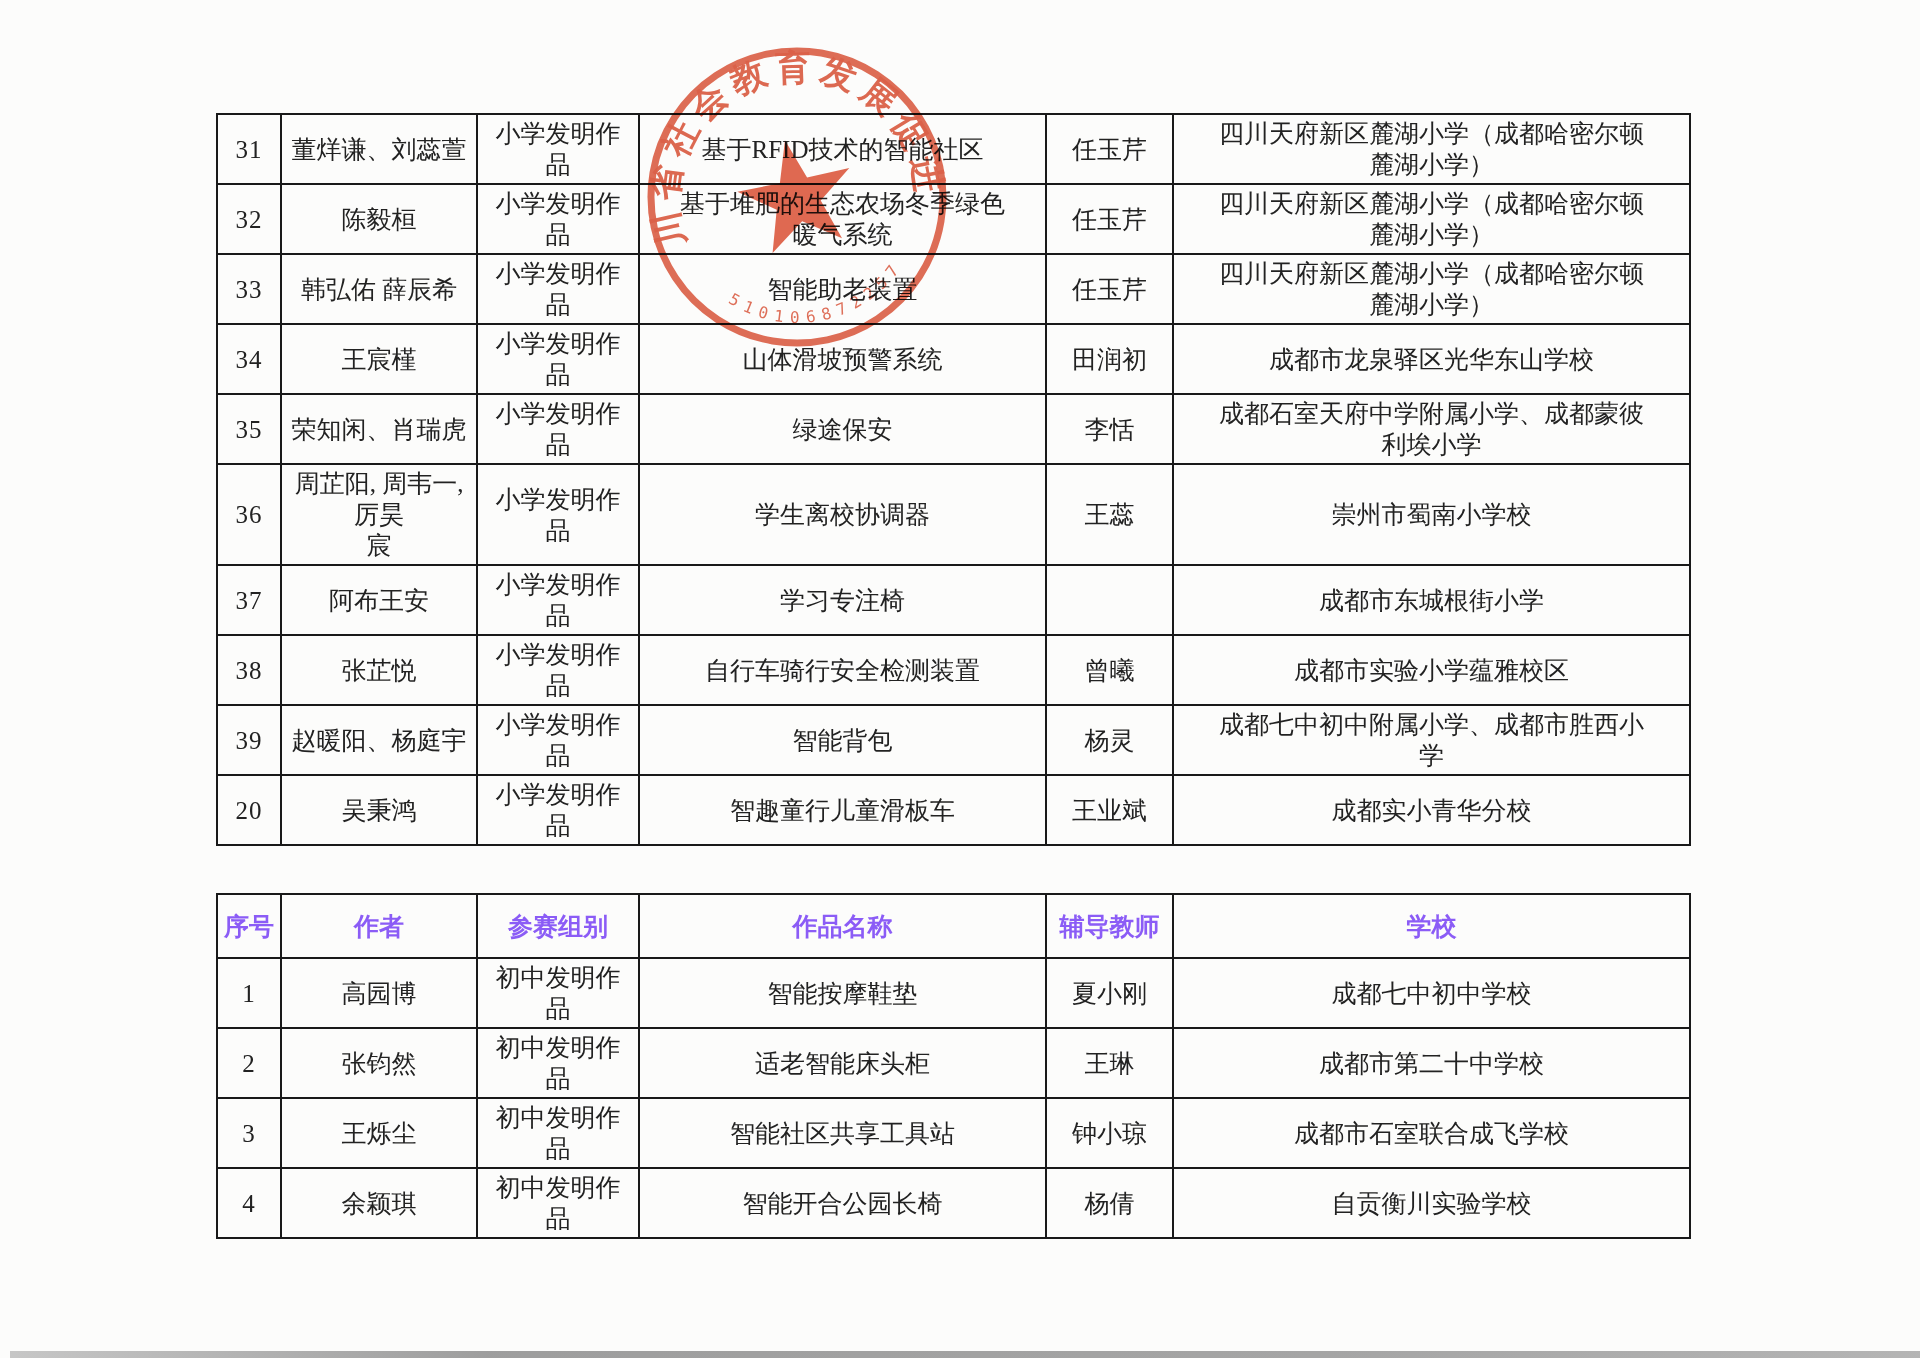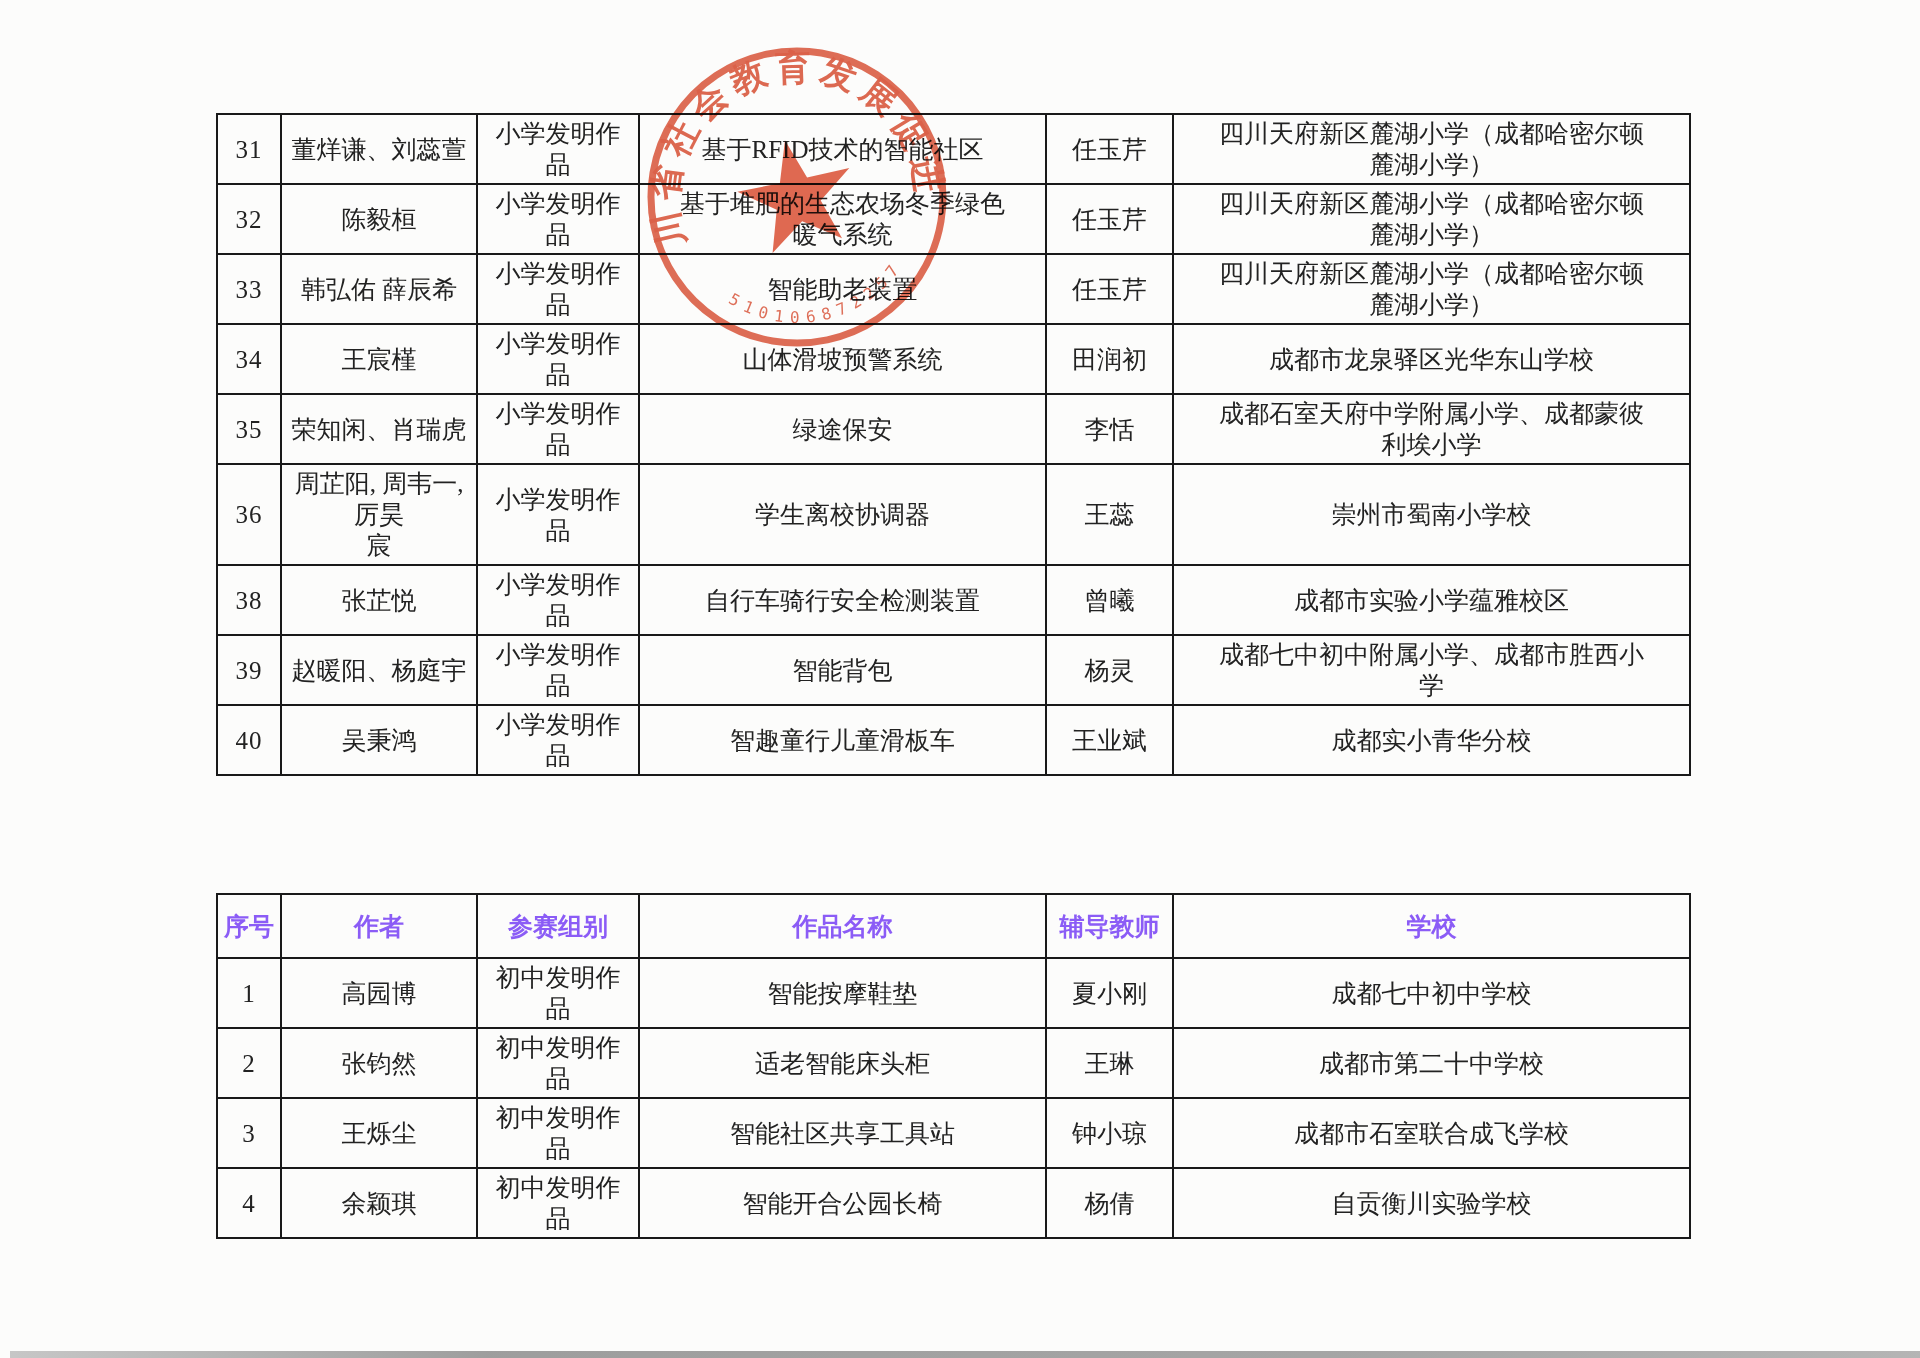--- a/index.html
+++ b/index.html
@@ -134,38 +134,46 @@
         <tr>
           <td class="col-no">36</td>
           <td class="col-author">周芷阳, 周韦一, 厉昊
 宸</td>
           <td class="col-group">小学发明作品</td>
           <td class="col-work">学生离校协调器</td>
           <td class="col-teacher">王蕊</td>
           <td class="col-school">崇州市蜀南小学校</td>
         </tr>
         <tr>
+          <td class="col-no">37</td>
+          <td class="col-author">阿布王安</td>
+          <td class="col-group">小学发明作品</td>
+          <td class="col-work">学习专注椅</td>
+          <td class="col-teacher"></td>
+          <td class="col-school">成都市东城根街小学</td>
+        </tr>
+        <tr>
           <td class="col-no">38</td>
           <td class="col-author">张芷悦</td>
           <td class="col-group">小学发明作品</td>
           <td class="col-work">自行车骑行安全检测装置</td>
           <td class="col-teacher">曾曦</td>
           <td class="col-school">成都市实验小学蕴雅校区</td>
         </tr>
         <tr>
           <td class="col-no">39</td>
           <td class="col-author">赵暖阳、杨庭宇</td>
           <td class="col-group">小学发明作品</td>
           <td class="col-work">智能背包</td>
           <td class="col-teacher">杨灵</td>
           <td class="col-school">成都七中初中附属小学、成都市胜西小
 学</td>
         </tr>
         <tr>
-          <td class="col-no">40</td>
+          <td class="col-no">20</td>
           <td class="col-author">吴秉鸿</td>
           <td class="col-group">小学发明作品</td>
           <td class="col-work">智趣童行儿童滑板车</td>
           <td class="col-teacher">王业斌</td>
           <td class="col-school">成都实小青华分校</td>
         </tr>
       </tbody>
   </table>
 
   <table class="award t-bottom">

